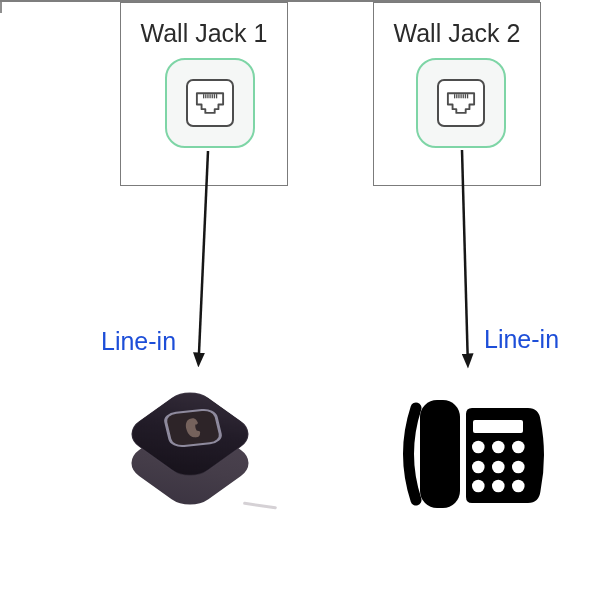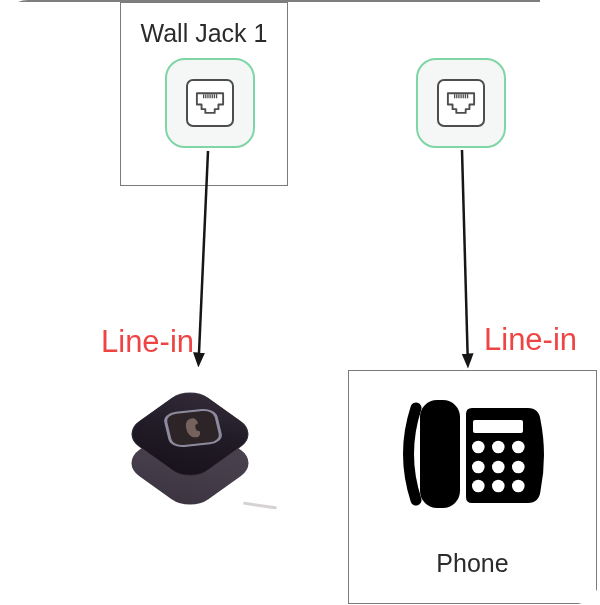--- a/index.html
+++ b/index.html
@@ -1,21 +1,20 @@
 <!DOCTYPE html>
 <html><head>
 <meta charset="utf-8">
 <style>
   html,body { margin:0; padding:0; background:#ffffff; }
   #page {
     position:relative; width:600px; height:605px; overflow:hidden;
     background:#ffffff;
     font-family:"Liberation Sans", sans-serif;
     color:#2b2b2b;
-    border-radius:28px;
   }
   .abs { position:absolute; }
 
   
   #top-line  { left:0; top:0; width:540px; height:2px; background:#7e7e7e; }
   #left-notch{ left:0; top:2px; width:2px; height:11px; background:#8f8f8f; }
 
   
   .node-box {
     position:absolute; box-sizing:border-box;
@@ -44,21 +43,21 @@
   #jack1 { left:165px; top:58px; }
   #jack2 { left:416px; top:58px; }
   .jack-inner {
     box-sizing:border-box; width:48px; height:48px;
     border:2.5px solid #4d4d4d; border-radius:7px; background:#ffffff;
     display:flex; align-items:center; justify-content:center;
   }
 
   
   .line-in-label {
-    position:absolute; font-size:31px; line-height:25px; color:#ef4444; white-space:nowrap;
+    position:absolute; font-size:25px; line-height:25px; color:#1d4ed8; white-space:nowrap;
   }
   #line-in-left  { left:101px; top:329px; }
   #line-in-right { left:484px; top:327px; }
 
   
   #arrows { left:0; top:0; width:600px; height:605px; pointer-events:none; }
 
   
   #device-wrap { left:110px; top:376px; width:165px; height:145px; }
   .dev-face {
@@ -111,20 +110,23 @@
           <line x1="13.8" y1="3" x2="13.8" y2="7.5"></line>
             <line x1="16.1" y1="3" x2="16.1" y2="7.5"></line>
           <line x1="18.4" y1="3" x2="18.4" y2="7.5"></line>
             <line x1="20.7" y1="3" x2="20.7" y2="7.5"></line>
           <line x1="23" y1="3" x2="23" y2="7.5"></line>
         </g>
       </svg>
     </div>
   </div>
 
+  <div id="wj2-box" class="node-box">
+    <div class="node-title wj-title">Wall Jack 2</div>
+  </div>
   <div id="jack2" class="jack-outer">
     <div class="jack-inner">
       <svg width="30" height="25" viewBox="0 0 32 26">
         <path d="M2 2 H30 V14 H25 V19 H21 V23 H11 V19 H7 V14 H2 Z" fill="none" stroke="#4d4d4d" stroke-width="2" stroke-linejoin="round"></path>
         <g stroke="#4d4d4d" stroke-width="1.4">
           <line x1="9.2" y1="3" x2="9.2" y2="7.5"></line>
             <line x1="11.5" y1="3" x2="11.5" y2="7.5"></line>
           <line x1="13.8" y1="3" x2="13.8" y2="7.5"></line>
             <line x1="16.1" y1="3" x2="16.1" y2="7.5"></line>
           <line x1="18.4" y1="3" x2="18.4" y2="7.5"></line>
@@ -154,23 +156,20 @@
     <div id="dev-icon">
       <svg width="18" height="30" viewBox="0 0 17 34">
         <path d="M7 1 C10.5 -0.5 13.5 1.2 14.3 4.2 L15.3 8 C15.8 10.2 14.2 11.8 12.1 11.6
                  C11.1 15.2 11.1 18.9 12.1 22.4 C14.2 22.2 15.8 23.8 15.3 26 L14.3 29.8
                  C13.5 32.8 10.5 34.5 7 33 C2.8 30.8 0.8 24.5 0.8 17 C0.8 9.5 2.8 3.2 7 1 Z" fill="#75625c"></path>
       </svg>
     </div>
     <div id="dev-streak"></div>
   </div>
 
-  <div id="ph-box" class="node-box">
-    <div class="node-title bottom-label-ph">Phone</div>
-  </div>
   <svg id="phone-svg" class="abs" width="146" height="112" viewBox="0 0 146 112">
     <path d="M16 10 Q1 56 16 102" fill="none" stroke="#000000" stroke-width="11" stroke-linecap="round"></path>
     <rect x="20" y="2" width="40" height="108" rx="17" fill="#000000"></rect>
     <path d="M72 10 H128 Q139 10 140.5 22 Q144 40 144 57 Q144 75 140.5 93 Q139 105 128 105 H72 Q66 105 66 99 V16 Q66 10 72 10 Z" fill="#000000"></path>
     <rect x="73" y="22" width="50" height="13" rx="2" fill="#ffffff"></rect>
     <g fill="#ffffff">
       <circle cx="78.3" cy="49" r="6.3"></circle>
         <circle cx="98.3" cy="49" r="6.3"></circle>
         <circle cx="118.3" cy="49" r="6.3"></circle>
       <circle cx="78.3" cy="69" r="6.3"></circle>

